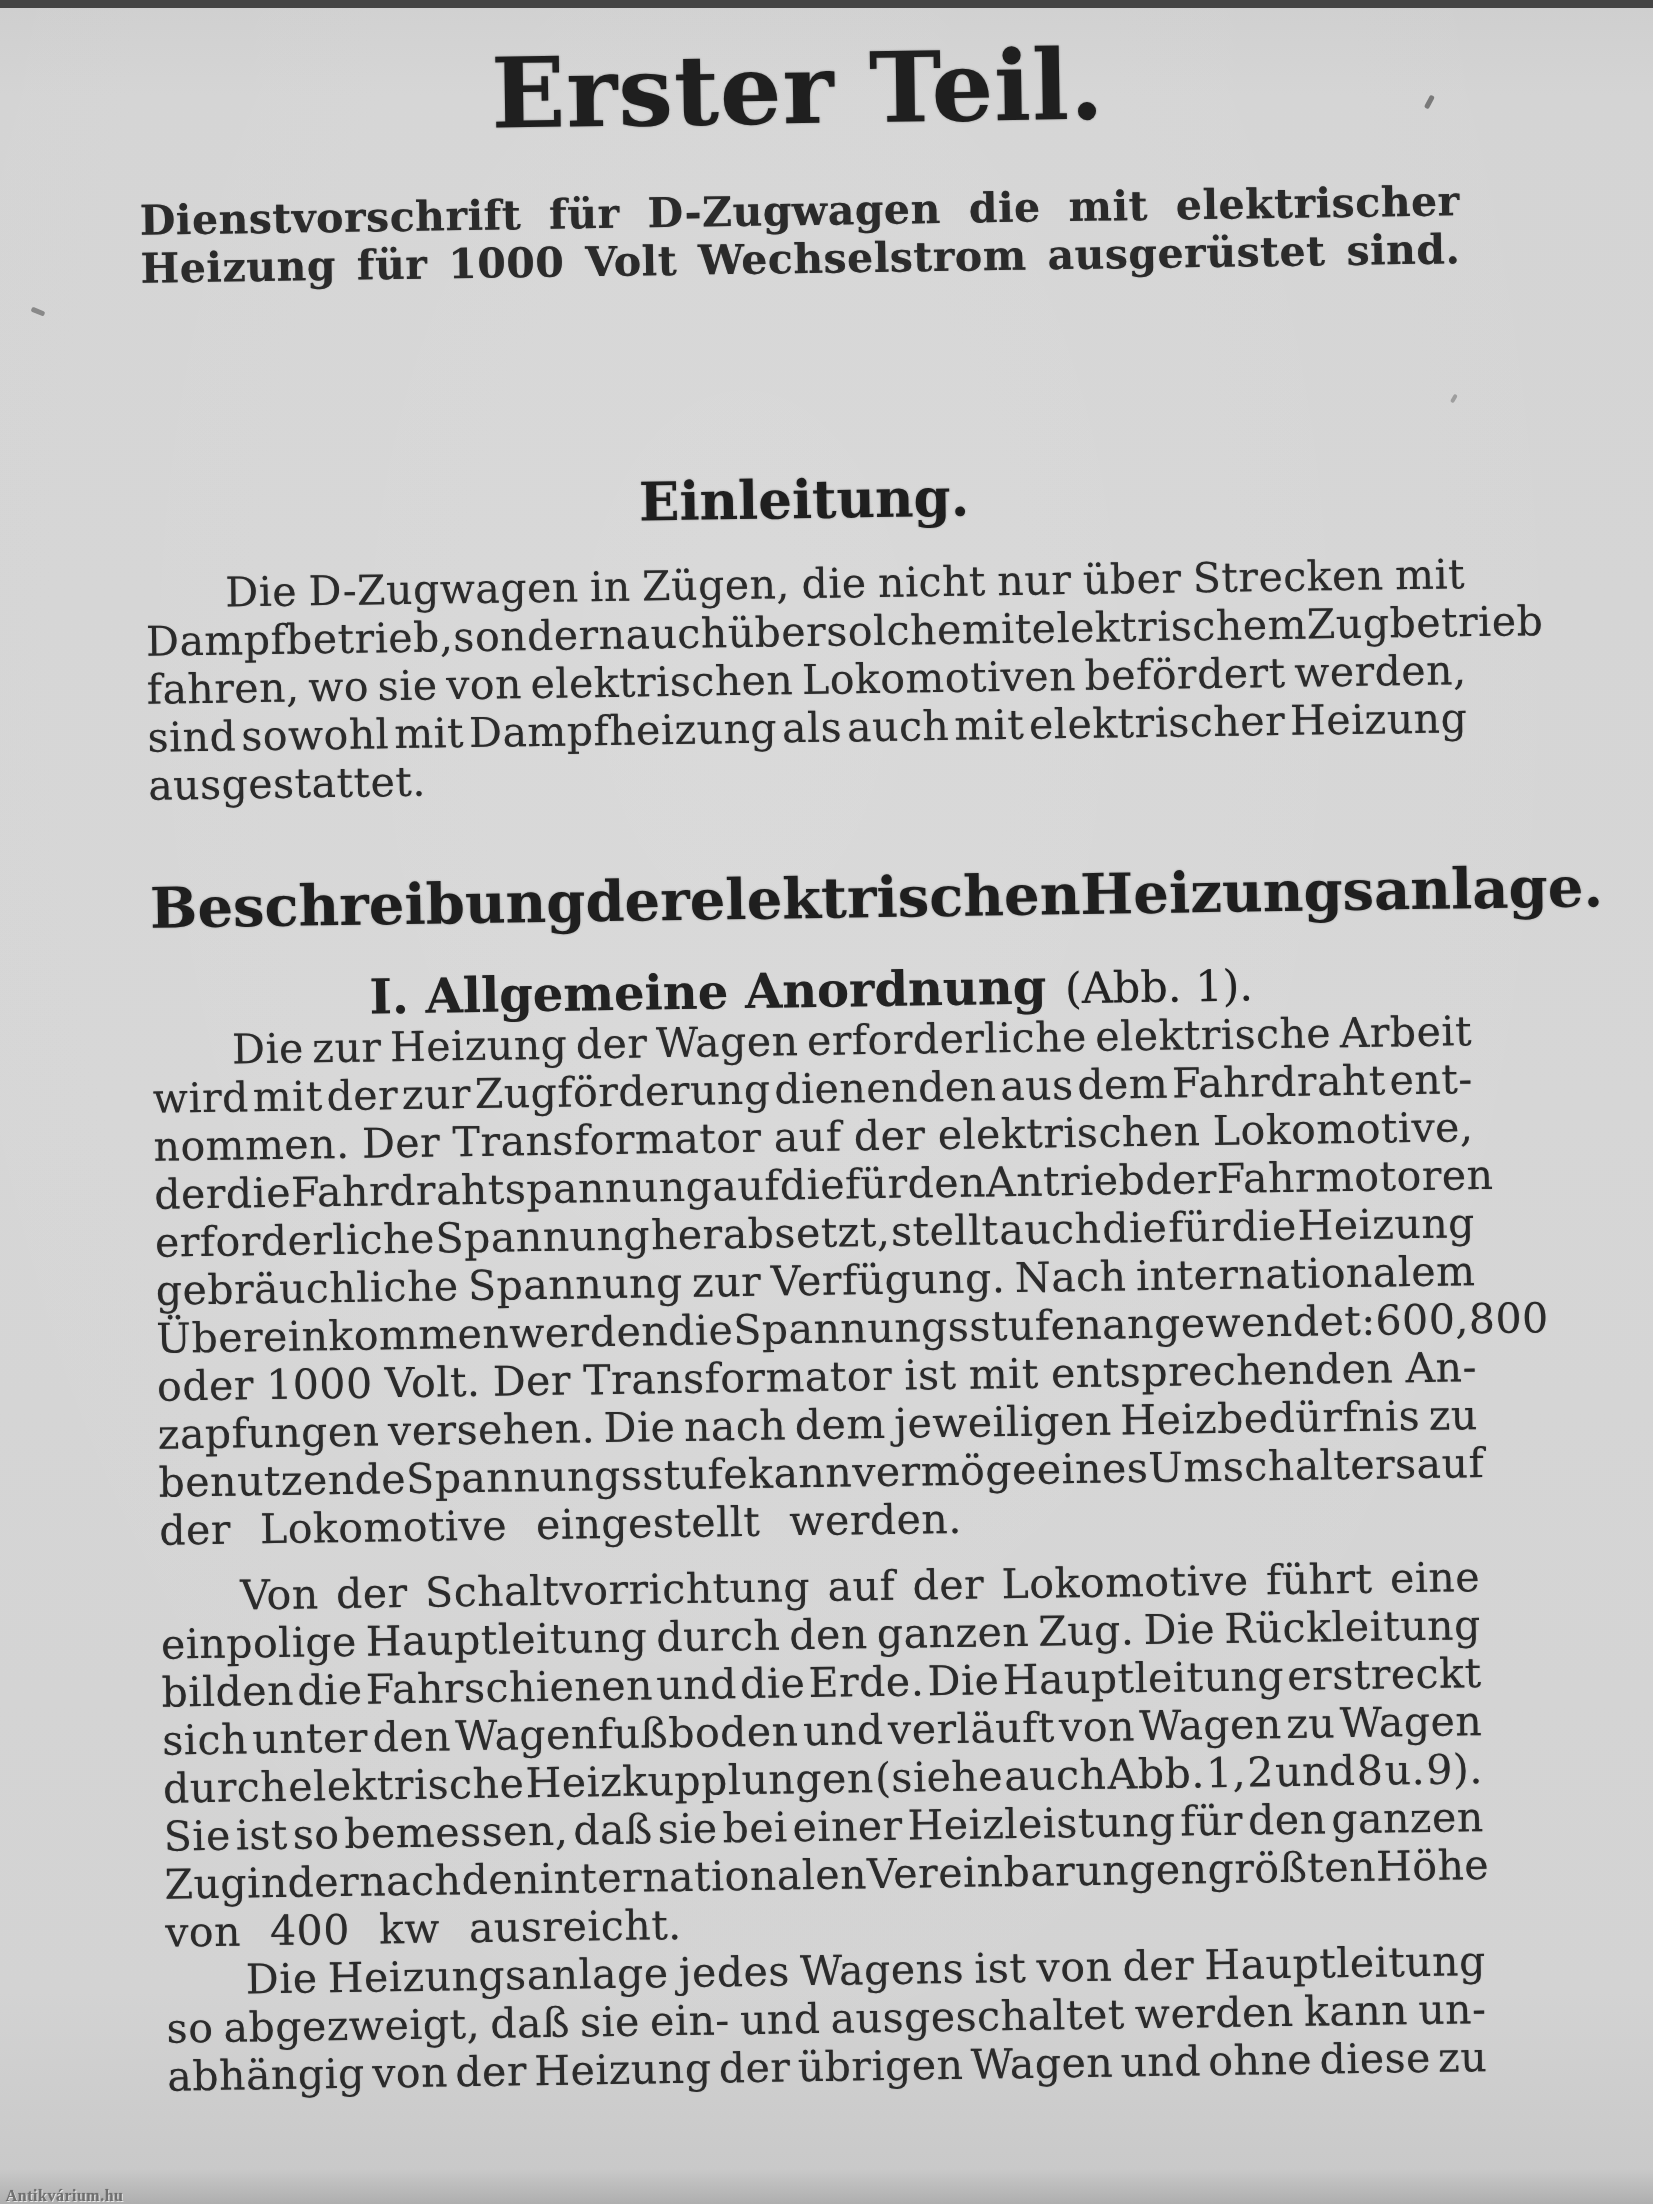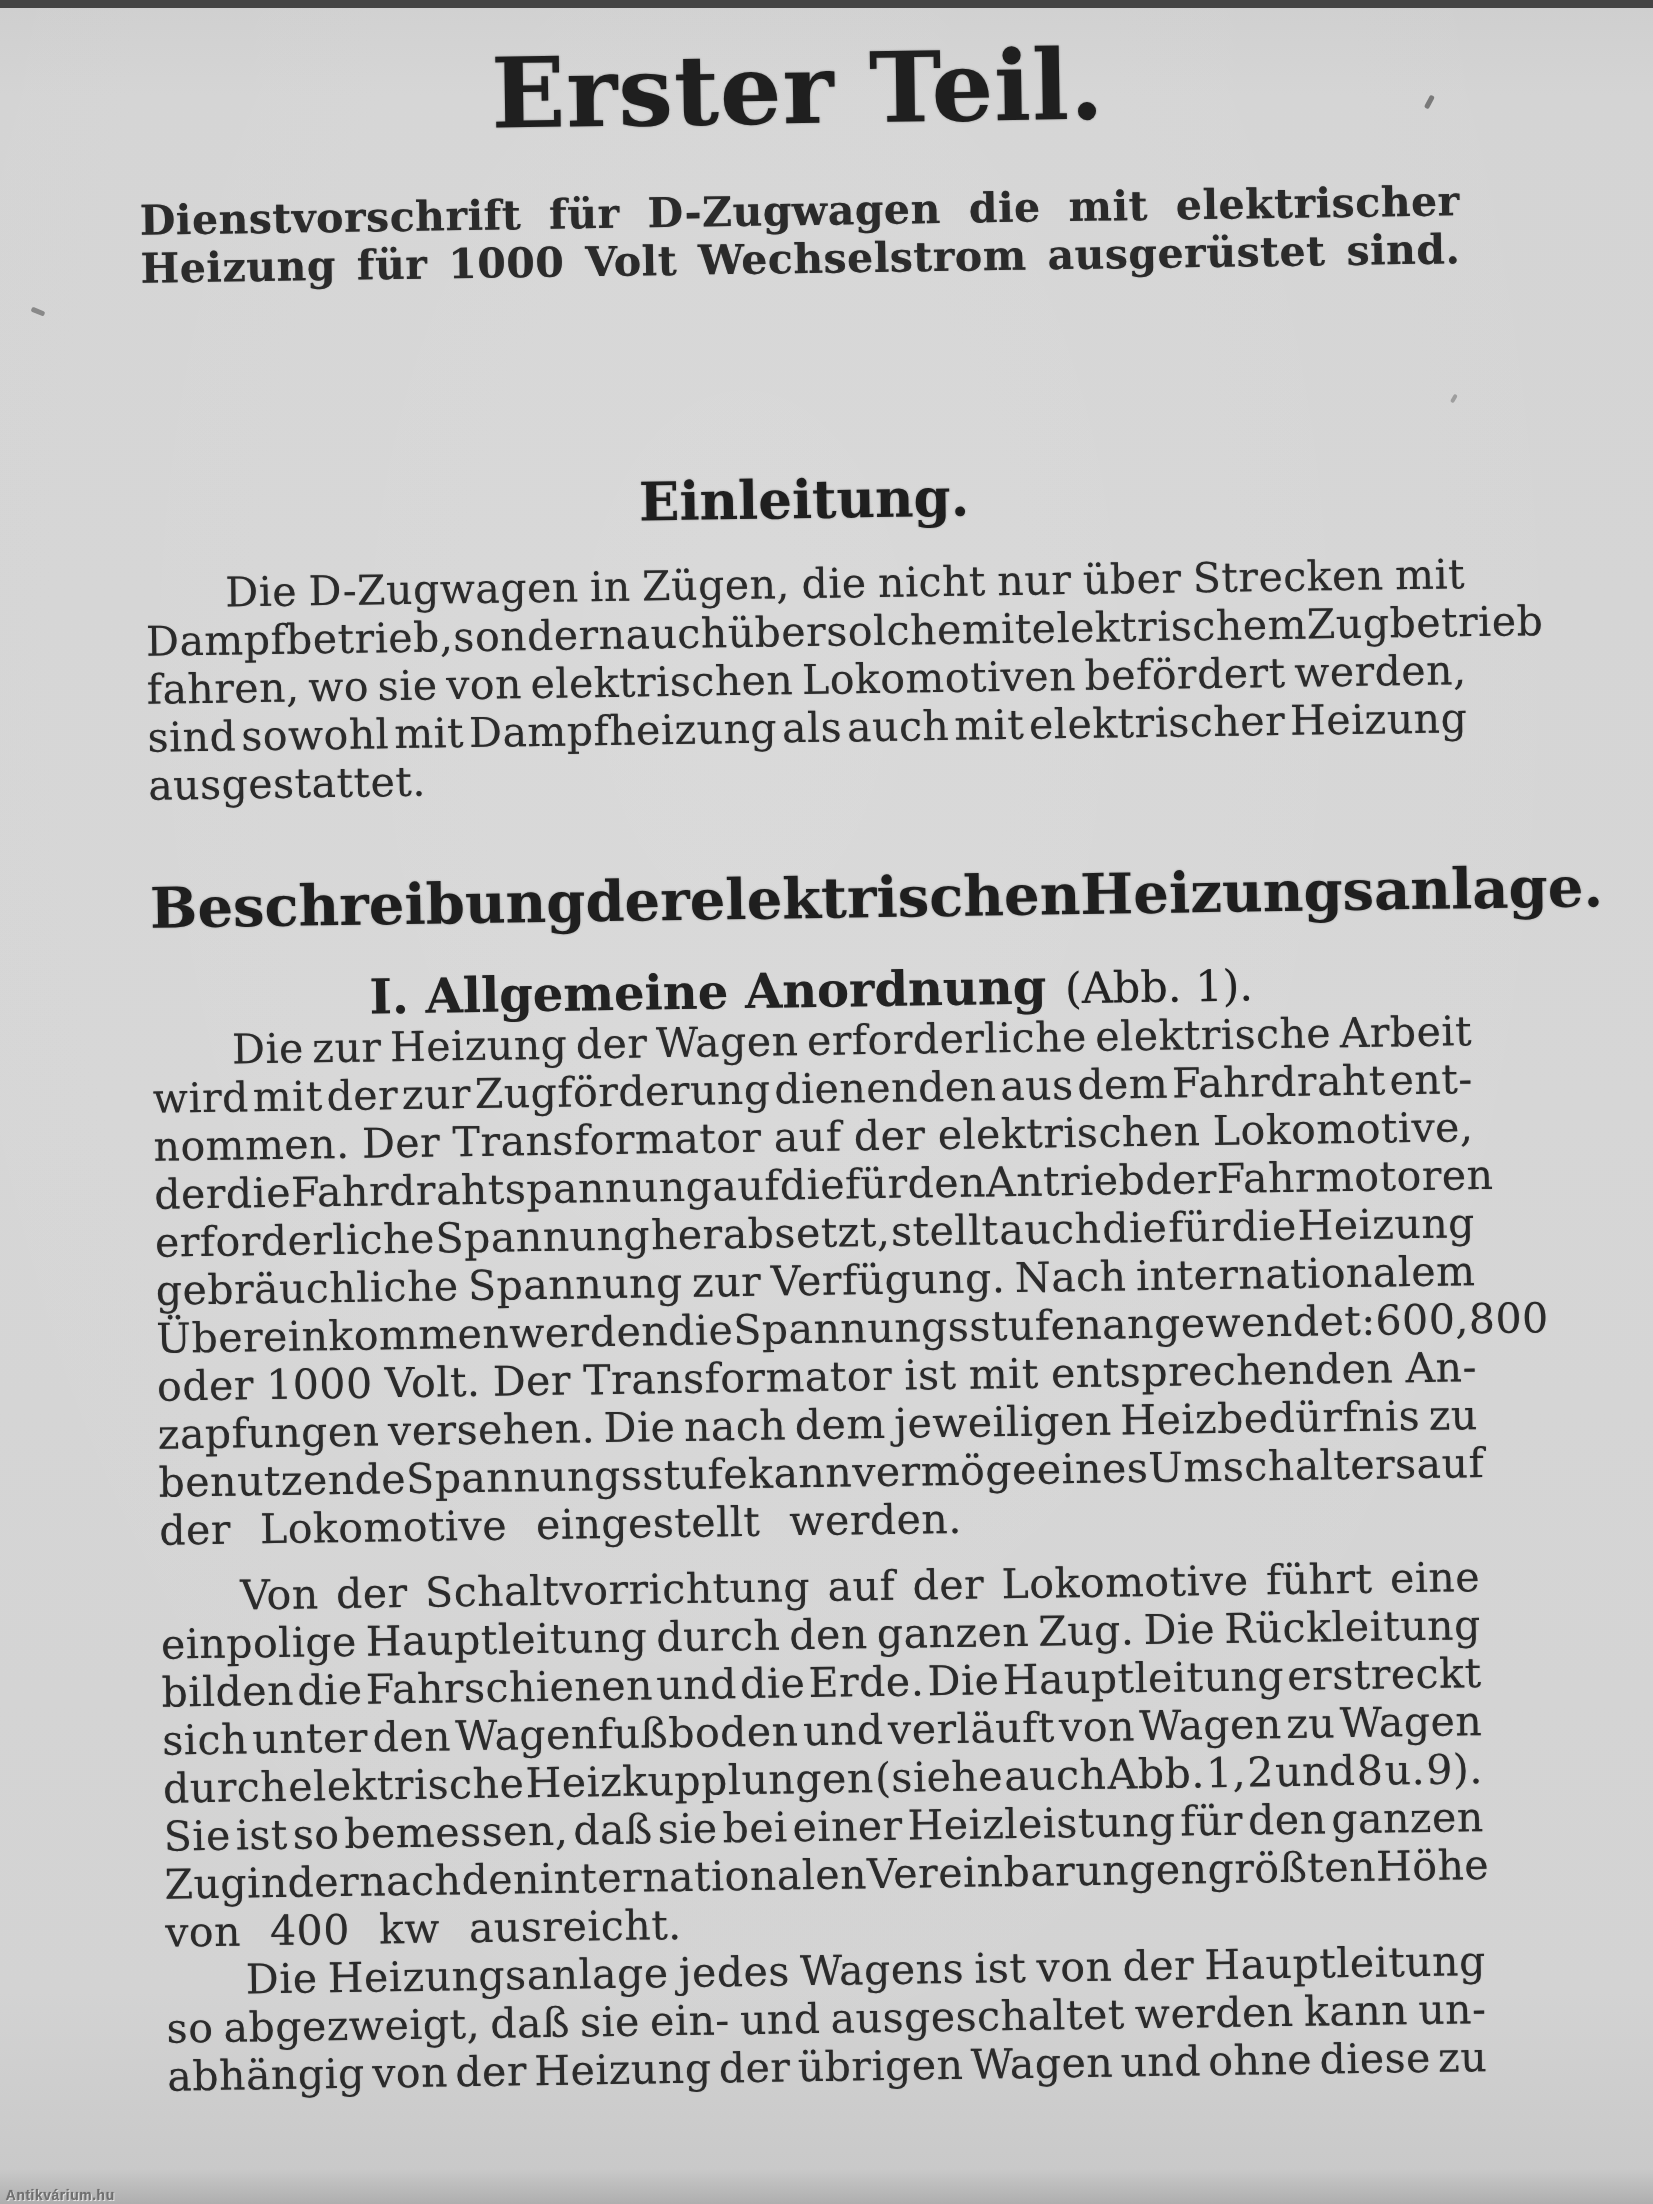--- a/index.html
+++ b/index.html
@@ -67,22 +67,22 @@
   .h-sub .bold{font-size:48px;font-weight:700;}
   .h-sub .note{font-size:43px;font-weight:400;}
   .p2{margin-top:0;}
   .p3{margin-top:17.5px;}
   .p4{margin-top:0;}
   .line{display:flex;justify-content:space-between;}
   .line.indent{padding-left:80px;}
   .line.last{display:block;word-spacing:.38em;}
   .watermark{
     position:absolute;left:5.8px;top:2179px;
-    font-family:Liberation Sans, sans-serif;
-    font-weight:700;font-size:14px;letter-spacing:0.5px;
+    font-family:Liberation Serif, serif;
+    font-weight:700;font-size:16px;letter-spacing:0.5px;
     color:#6f6f6f;
     text-shadow:1px 1px 0 rgba(236,236,236,.9), 0 0 1px rgba(70,70,70,.6);
   }
   .bottom-shadow{
     position:absolute;left:0;right:0;bottom:0;height:8.7px;
     background:linear-gradient(180deg, rgba(90,90,90,0) 0%, rgba(90,90,90,.35) 45%, #848484 100%);
   }
   .speck{position:absolute;background:#4a4a4a;opacity:.55;border-radius:1.9px;}
   .speck.s1{left:1427px;top:87px;width:4.9px;height:13.6px;transform:rotate(28deg);opacity:.65;}
   .speck.s2{left:31px;top:301px;width:13.6px;height:4.9px;transform:rotate(22deg);}

